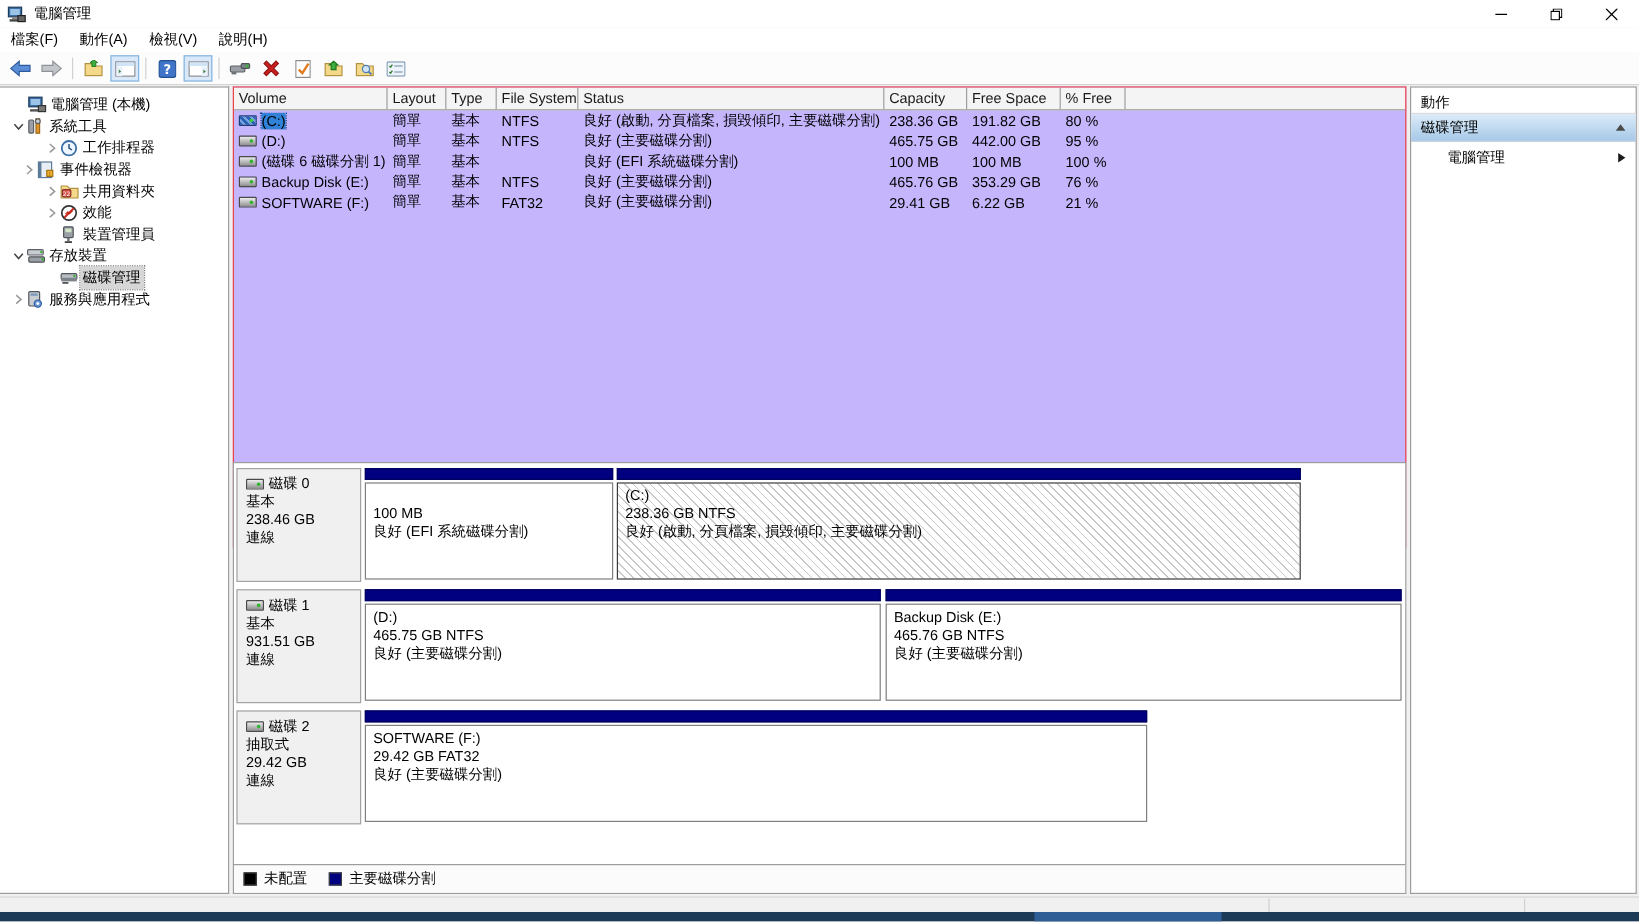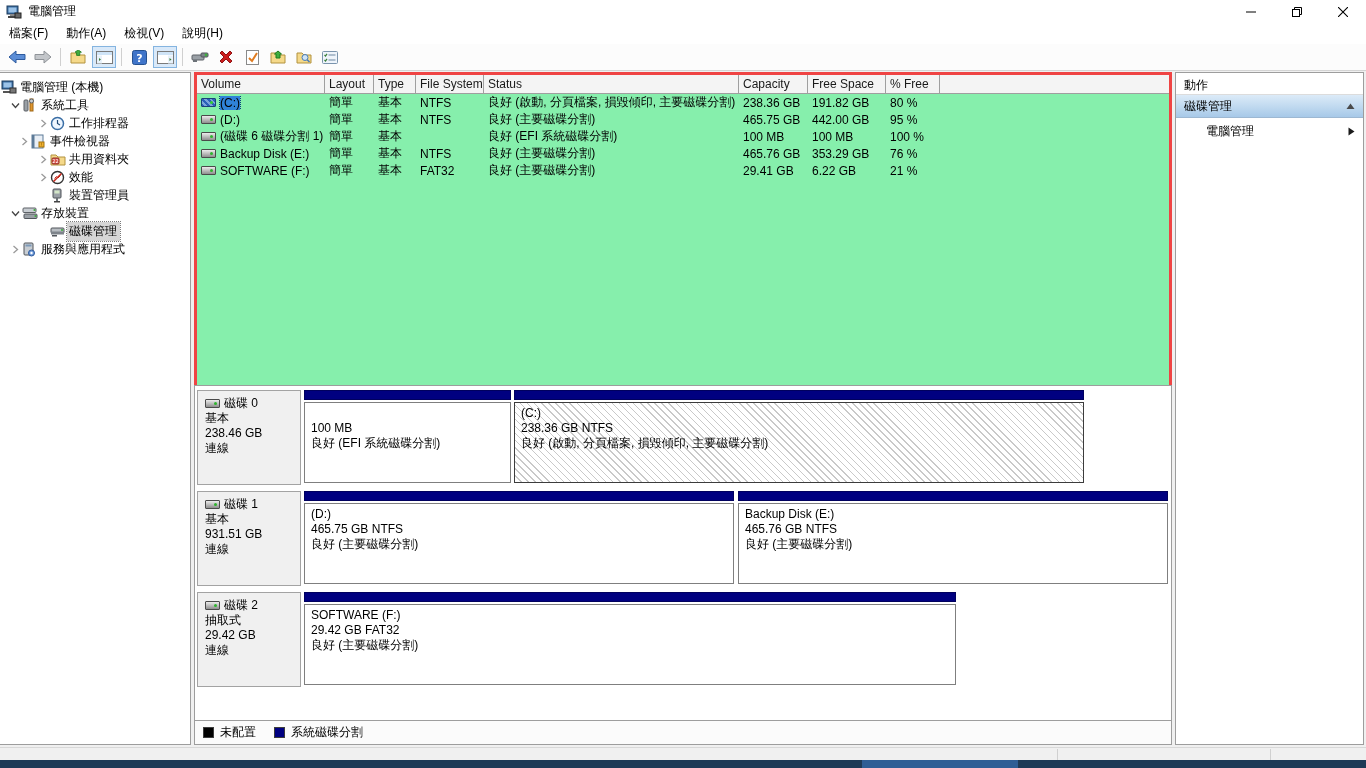--- a/index.html
+++ b/index.html
@@ -26,21 +26,21 @@
 
   
   .tree-panel { position:absolute; left:0; top:72px; width:191px; height:673px; background:#fff; border:1px solid #9d9d9d; border-left:none; overflow:hidden; padding-top:5px; }
   .tree-row { height:18px; display:flex; align-items:center; white-space:nowrap; }
   .expander { width:14px; display:inline-flex; justify-content:center; flex:none; }
   .ticon { width:17px; flex:none; display:inline-flex; }
   .tsel { display:inline-flex; align-items:center; }
   .tsel.selected { background:#d6d6d6; outline:1px dotted #7a7a7a; }
   .tlabel { padding:1px 3px 1px 2px; }
 
-  .list-panel { position:absolute; left:194px; top:72px; width:978px; height:385px; background:#86efac; border:3px solid #ef4444; overflow:hidden; }
+  .list-panel { position:absolute; left:194px; top:72px; width:978px; height:385px; background:#c4b5fd; border:1px solid #ef4444; overflow:hidden; }
   .lv-header { display:flex; height:19px; background:#f4f4f4; border-bottom:1px solid #9f9f9f; }
   .lv-hcell { border-right:1px solid #9f9f9f; padding:2px 4px; white-space:nowrap; overflow:hidden; color:#1a1a1a; }
   .lv-row { display:flex; height:17px; align-items:center; }
   .lv-cell { padding:0 4px; white-space:nowrap; overflow:hidden; }
   .c-vol{width:128px;flex:none;display:flex;align-items:center;gap:4px;}
   .c-lay{width:49px;flex:none;} .c-typ{width:42px;flex:none;} .c-fs{width:68px;flex:none;}
   .c-st{width:255px;flex:none;} .c-cap{width:69px;flex:none;} .c-free{width:78px;flex:none;} .c-pct{width:54px;flex:none;}
   .c-fill{flex:1;border-right:none;}
   .vol-name.selected { background:#2f82d8; outline:1px dotted #0a3f80; color:#000; }
 
@@ -201,21 +201,21 @@
         <path d="M2.5 4 L3.5 5 L5 2.8" stroke="#3a7e3a" fill="none" stroke-width="1.2"></path>
         <line x1="6.5" y1="4" x2="13.5" y2="4" stroke="#6c87a1"></line>
         <path d="M2.5 9 L3.5 10 L5 7.8" stroke="#3a7e3a" fill="none" stroke-width="1.2"></path>
         <line x1="6.5" y1="9" x2="13.5" y2="9" stroke="#6c87a1"></line>
       </svg>
     </div>
 </div>
 
 <div class="tree-panel">
 
-  <div class="tree-row" style="padding-left:1px;">
+  <div class="tree-row" style="padding-left:23px;">
     <span class="ticon">
         <svg width="16" height="15" viewBox="0 0 16 15">
           <rect x="1" y="1" width="11" height="8" fill="#3a6ea5" stroke="#1e3c5c"></rect>
           <rect x="2.5" y="2.5" width="8" height="5" fill="#9cc3e8"></rect>
           <rect x="2" y="11" width="9" height="2" fill="#555"></rect>
           <rect x="9" y="8" width="6" height="5" fill="#777" stroke="#333"></rect>
         </svg>
       </span>
     <span class="tsel">
         <span class="tlabel">電腦管理 (本機)</span>
@@ -539,21 +539,21 @@
         <div class="pline">29.42 GB FAT32</div>
         <div class="pline">良好 (主要磁碟分割)</div>
       </div>
     </div>
   </div>
 
   <div class="legend-bar">
     <span class="lg-sq lg-black"></span>
     <span>未配置</span>
     <span class="lg-sq lg-navy"></span>
-    <span>系統磁碟分割</span>
+    <span>主要磁碟分割</span>
   </div>
 </div>
 
 <div class="actions-panel">
   <div class="act-header">動作</div>
   <div class="act-group">
     <span>磁碟管理</span>
     <span class="tri">
         <svg width="9" height="7" viewBox="0 0 9 7">
           <path d="M4.5 0.5 L8.5 6 L0.5 6 Z" fill="#4a4a4a"></path>

